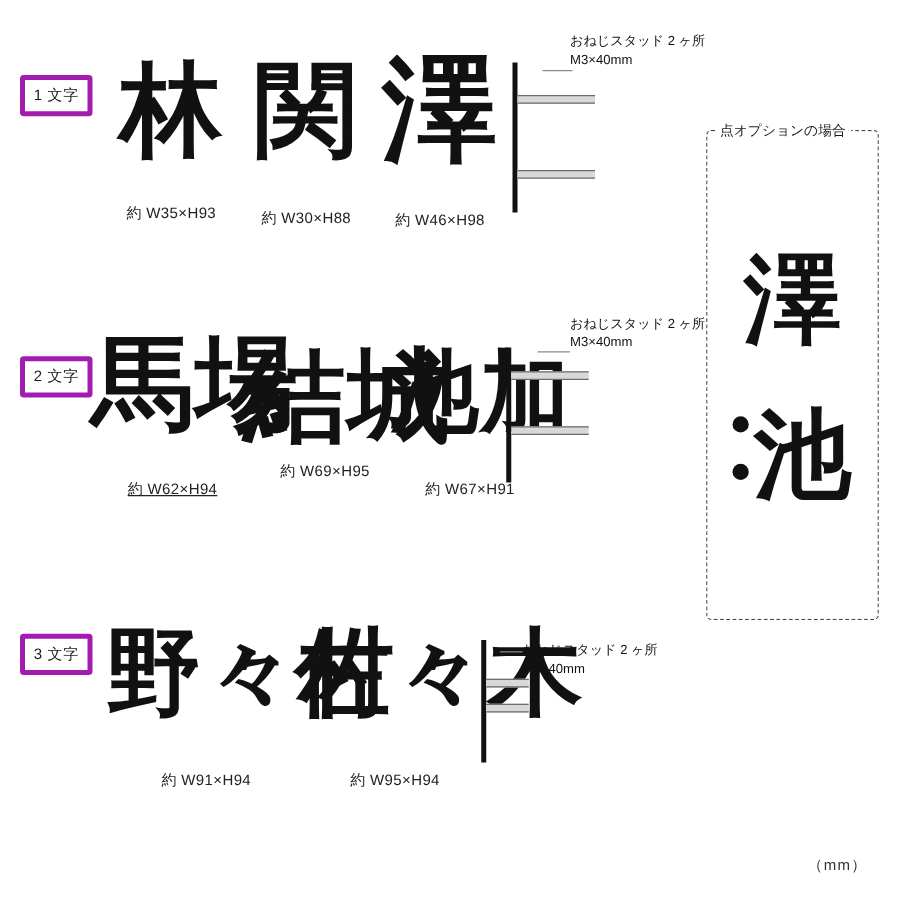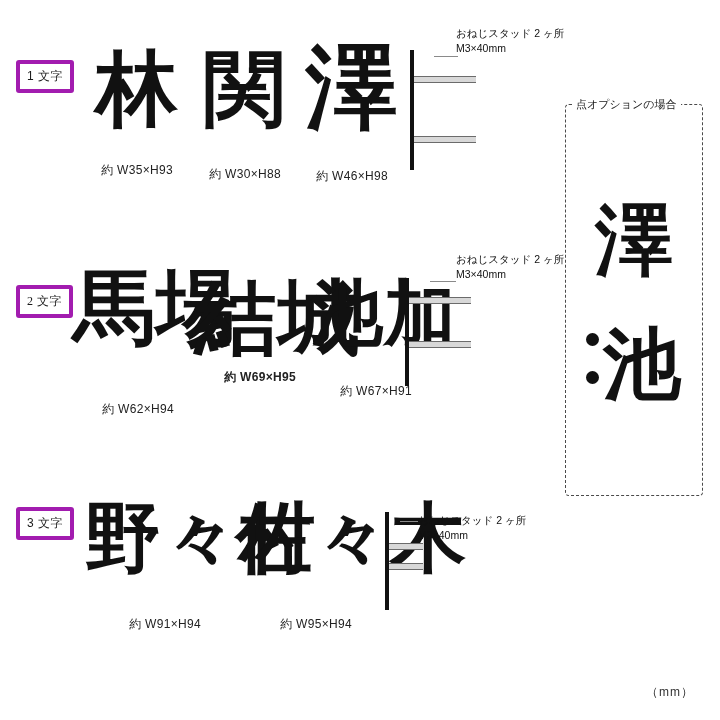--- a/index.html
+++ b/index.html
@@ -143,30 +143,30 @@
 
   <div class="edge-bar" style="left:410px; top:50px; height:120px;"></div>
   <div class="stud" style="left:414px; top:76px; width:62px;"></div>
   <div class="stud" style="left:414px; top:136px; width:62px;"></div>
   <div class="leader" style="left:434px; top:56px; width:24px;"></div>
   <div class="stud-note" style="left:456px; top:26px;">
     <div>おねじスタッド 2 ヶ所</div>
     <div>M3×40mm</div>
   </div>
 
-  <div class="row-label" style="left:16px; top:285px;font-family:Liberation Serif, serif;">2 文字</div>
+  <div class="row-label" style="left:16px; top:285px;">2 文字</div>
 
   <div class="sample" style="left:73px; top:267px; width:130px;">
     <div class="glyphs" style="font-size:82px;">馬場</div>
-    <div class="caption" style="margin-top:52px;">約 W62×H94</div>
+    <div class="caption" style="margin-top:34px;text-decoration:underline;">約 W62×H94</div>
   </div>
 
   <div class="sample" style="left:195px; top:277px; width:130px;">
     <div class="glyphs" style="font-size:82px;">結城</div>
-    <div class="caption" style="font-weight:bold;">約 W69×H95</div>
+    <div class="caption" style="">約 W69×H95</div>
   </div>
 
   <div class="sample" style="left:311px; top:277px; width:130px;">
     <div class="glyphs" style="font-size:72px;">池加</div>
     <div class="caption" style="margin-top:34px;">約 W67×H91</div>
   </div>
 
   <div class="edge-bar" style="left:405px; top:278px; height:108px;"></div>
   <div class="stud" style="left:409px; top:297px; width:62px;"></div>
   <div class="stud" style="left:409px; top:341px; width:62px;"></div>

